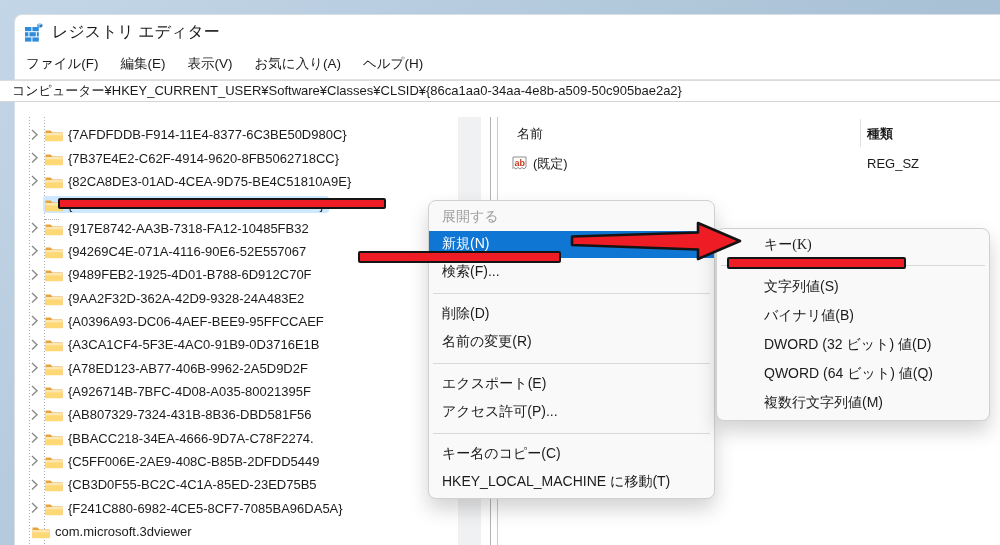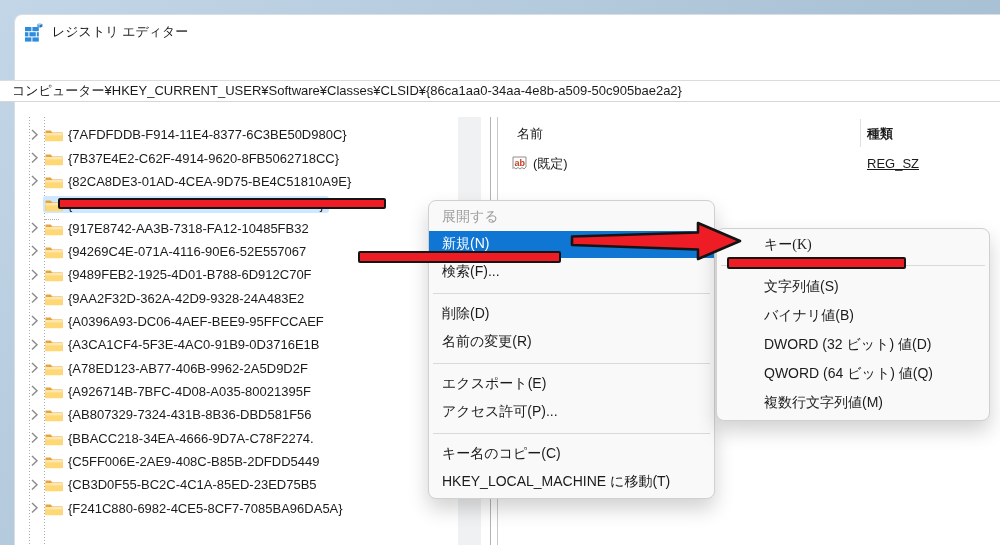--- a/index.html
+++ b/index.html
@@ -7,21 +7,21 @@
   body { font-family:"Liberation Sans","DejaVu Sans",sans-serif; color:#1b1b1b; }
   #stage { position:relative; width:1000px; height:545px; overflow:hidden;
            background:linear-gradient(135deg,#c3d6e7 0%,#aac2d6 60%,#9fb8cd 100%); }
 
   
   .window { position:absolute; left:14px; top:14px; right:0; bottom:0;
             background:#fff; border-top-left-radius:8px;
             border-left:1px solid #d8dee4; border-top:1px solid #d8dee4; }
   .titlebar { position:absolute; left:0; top:0; right:0; height:34px; display:flex; align-items:center; padding-left:9px; }
   .titlebar .appicon { width:19px; height:19px; margin-right:9px; }
-  .title { font-size:13px; color:#191919; }
+  .title { font-size:16px; color:#191919; }
   .menubar { position:absolute; left:0; top:34px; right:0; height:31px; display:flex; align-items:center; font-size:13.5px; border-bottom:1px solid #e2e2e2; }
   .menubar .mitem { padding:4px 11px; cursor:default; }
 
   .addressbar { position:absolute; left:0; top:80px; width:1000px; height:22px;
                 background:#fff; border-top:1px solid #dcdcdc; border-bottom:1px solid #d6d6d6;
                 display:flex; align-items:center; font-size:13px; padding-left:12px; z-index:3; }
 
   
   .main { position:absolute; left:0; top:88px; right:-14px; bottom:-14px; } 
   .treepane { position:absolute; left:0; top:14px; width:443px; bottom:0; background:#fff; overflow:hidden; }
@@ -45,21 +45,21 @@
   .split1 { position:absolute; left:475px; top:14px; bottom:0; width:1px; background:#b3b3b3; }
   .split2 { position:absolute; left:482px; top:14px; bottom:0; width:1px; background:#c9c9c9; }
 
   .listpane { position:absolute; left:483px; top:14px; right:0; bottom:0; background:#fff; font-size:13px; }
   .colhead { position:absolute; top:4px; height:25px; display:flex; align-items:center; color:#1b1b1b; }
   .ch-name { left:19px; } .ch-type { left:369px;font-weight:bold; }
   .colline { position:absolute; top:2px; height:28px; width:1px; background:#e0e0e0; }
   .cl1 { left:362px; }
   .lrow { position:absolute; top:36px; left:14px; right:0; height:21px; display:flex; align-items:center; }
   .lrow .abicon { width:17px; height:15px; margin-right:4px; }
-  .lrow .rtype { position:absolute; left:355px;text-decoration:underline; }
+  .lrow .rtype { position:absolute; left:355px; }
 
   
   .menu { position:absolute; background:#f9f9f9; border:1px solid #d0d0d0; border-radius:8px;
           box-shadow:0 10px 20px rgba(0,0,0,.18); font-size:14px; z-index:10; padding:2px 0; }
   .cmenu { left:428px; top:200px; width:287px; }
   .smenu { left:716px; top:228px; width:274px; z-index:11; }
   .menu .item { height:27.5px; display:flex; align-items:center; padding:0 13px; position:relative; }
   .smenu .item { height:29.2px; padding-left:47px; }
   .smenu .item.first { height:28px;font-family:Liberation Serif, serif; }
   .menu .item.disabled { color:#9f9f9f;text-align:center; }
@@ -101,20 +101,27 @@
           <rect x="12.8" y="9.2" width="2" height="4.2" fill="#2f8cdc"></rect>
         <rect x="1" y="14.4" width="6.4" height="4.2" fill="#2f8cdc"></rect>
           <rect x="8.4" y="14.4" width="6.4" height="4.2" fill="#2f8cdc"></rect>
         <path d="M13.2,1 l2.6,-0.9 2.6,0.9 -2.6,1 z" fill="#a8d2f0"></path>
         <path d="M13.2,1 v2.8 l2.6,1 v-2.8 z" fill="#5aa7e0"></path>
         <path d="M18.4,1 v2.8 l-2.6,1 v-2.8 z" fill="#2f76b8"></path>
       </svg>
       <span class="title">レジストリ エディター</span>
     </div>
 
+    <div class="menubar">
+      <span class="mitem">ファイル(F)</span>
+      <span class="mitem">編集(E)</span>
+      <span class="mitem">表示(V)</span>
+      <span class="mitem">お気に入り(A)</span>
+      <span class="mitem">ヘルプ(H)</span>
+    </div>
 
     <div class="main">
 
       <div class="treepane">
         <div class="guide g1"></div>
         <div class="guide g2"></div>
         <div class="connector" style="left:30px; top:101.5px; width:14px;"></div>
 
         <div class="treerows">
           <div class="trow">
@@ -329,20 +336,33 @@
               <span class="chev">
                 <svg width="8" height="12" viewBox="0 0 8 12">
                   <use href="#chev-sym"></use>
                 </svg>
               </span>
               <span class="hl">
                 <span class="fold"><svg width="18" height="14" viewBox="0 0 18 14">
                     <use href="#folder-sym"></use>
                   </svg></span>
                 <span class="tlabel">{F241C880-6982-4CE5-8CF7-7085BA96DA5A}</span>
+              </span>
+            </div>
+          <div class="trow nochev shallow">
+              <span class="chev">
+                <svg width="8" height="12" viewBox="0 0 8 12">
+                  <use href="#chev-sym"></use>
+                </svg>
+              </span>
+              <span class="hl">
+                <span class="fold"><svg width="18" height="14" viewBox="0 0 18 14">
+                    <use href="#folder-sym"></use>
+                  </svg></span>
+                <span class="tlabel">com.microsoft.3dviewer</span>
               </span>
             </div>
           <div class="trow nochev shallow"></div>
         </div>
       </div>
 
       <div class="vscroll">
           <div class="thumb"></div>
         </div>
       <div class="split1"></div>

